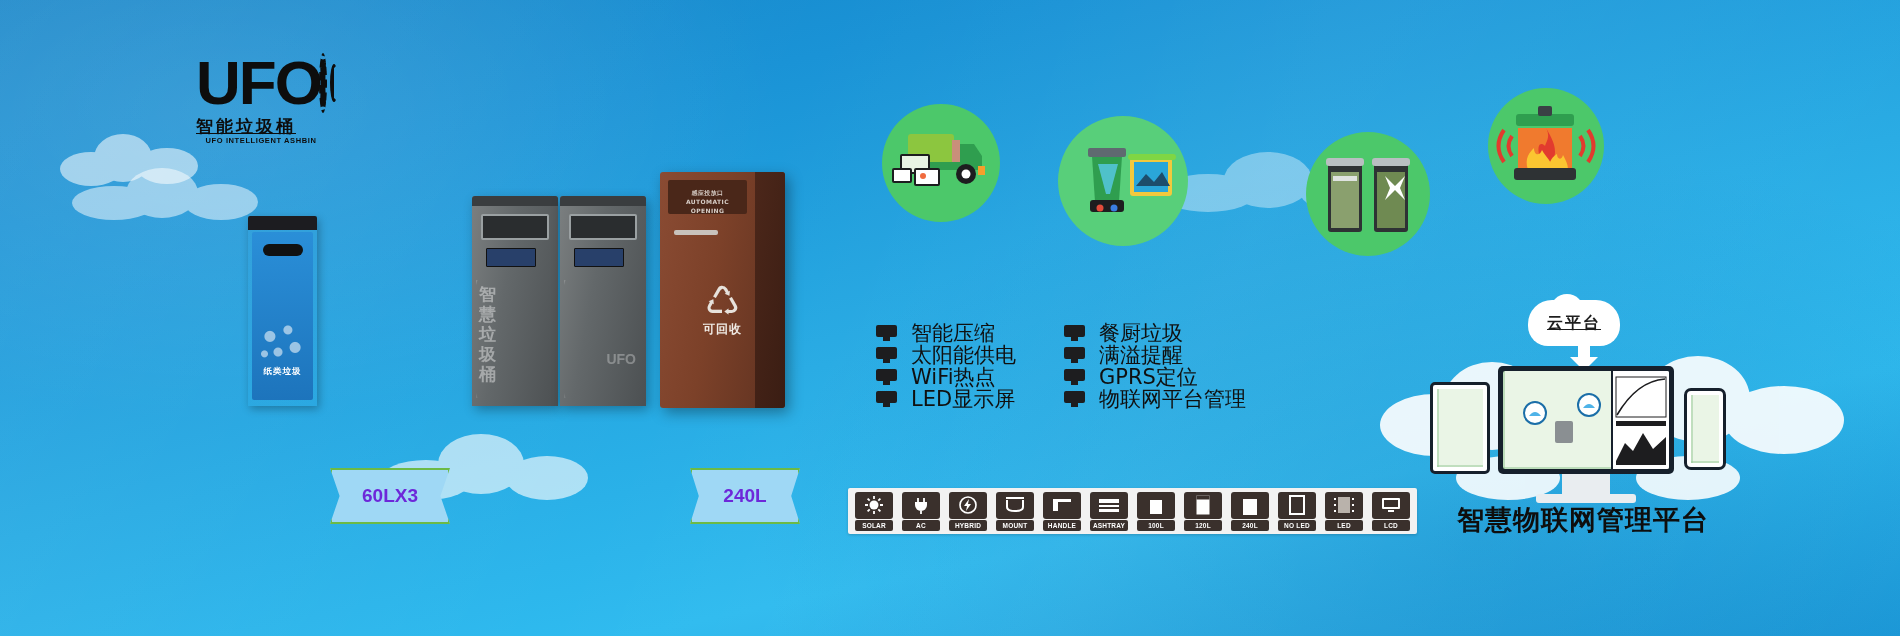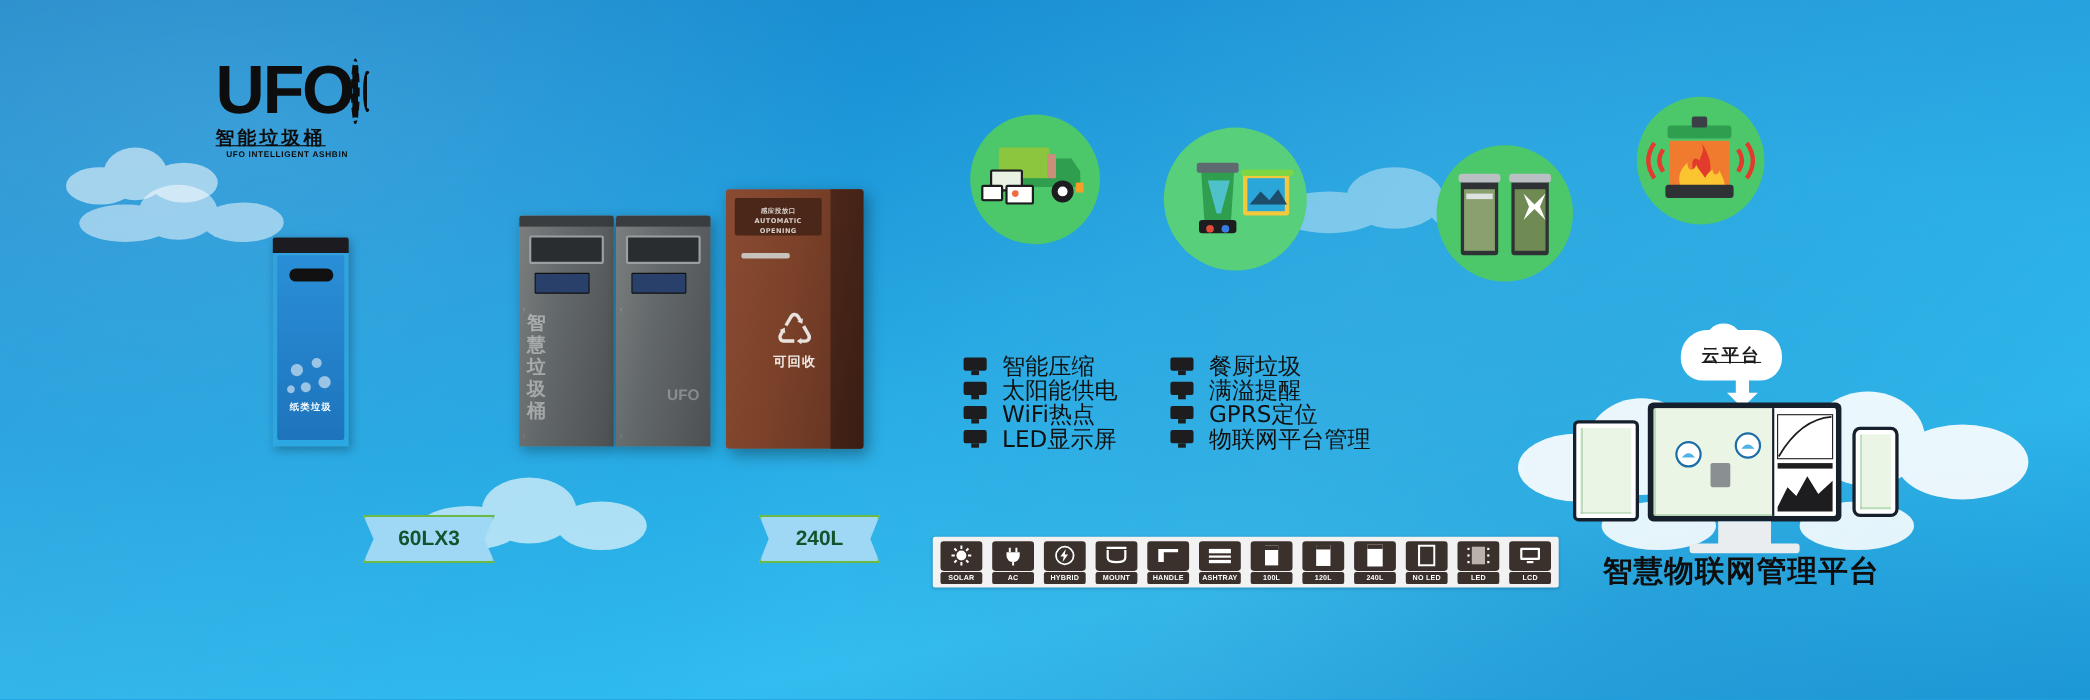--- a/index.html
+++ b/index.html
@@ -77,22 +77,22 @@
      box-shadow:4px 5px 14px rgba(0,0,0,.34); }
   .bigbin .side { position:absolute; right:0; top:0; bottom:0; width:30px; background:linear-gradient(100deg,#4c271a,#3a1d13); border-radius:0 3px 3px 0;}
   .bigbin .head { position:absolute; left:8px; right:38px; top:8px; height:34px; background:#4a2719; border-radius:2px;
      color:#d8cfc8; font:600 6px/9px "DejaVu Sans", sans-serif; text-align:center; padding-top:8px; letter-spacing:.4px;}
   .bigbin .slit { position:absolute; left:14px; width:44px; top:58px; height:5px; background:#c8c2bc; border-radius:2px;}
   .bigbin .badge { position:absolute; left:50%; transform:translateX(-50%); top:108px; width:60px; text-align:center;}
   .bigbin .badge .rec { font:400 40px/42px "DejaVu Sans", sans-serif; color:#e7e2dc;}
   .bigbin .badge .lbl { color:#efeae4; font:600 12px/14px "DejaVu Sans", sans-serif; letter-spacing:1px;}
 
   
-  .ribbon { position:absolute; height:44px; background:#9fd8f5; border:2px solid #6cba46;
-     display:flex; align-items:center; justify-content:center; color:#14532d;
+  .ribbon { position:absolute; height:56px; background:#9fd8f5; border:2px solid #6cba46;
+     display:flex; align-items:center; justify-content:center; color:#6d28d9;
      font:700 19px/20px "Liberation Sans", sans-serif;
      clip-path:polygon(0 0, 100% 0, 92% 50%, 100% 100%, 0 100%, 8% 50%); }
 
   
   .gcircle { position:absolute; border-radius:50%; background:#4cc86a; }
   .gcircle.pale { background:#58cf7a; }
 
   
   #features { position:absolute; left:876px; top:322px; width:420px; display:flex; gap:48px; }
   #features .col { display:flex; flex-direction:column; }

